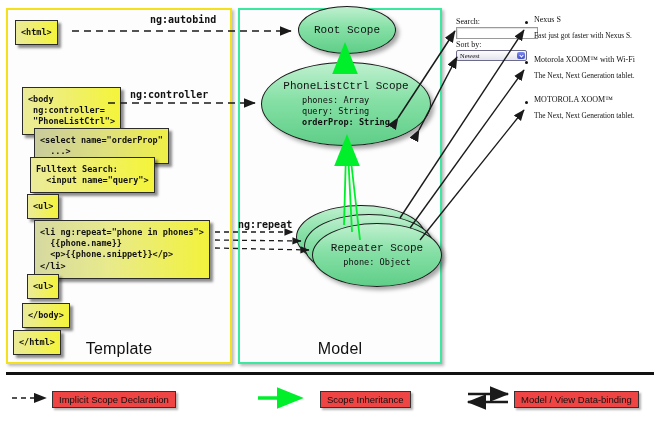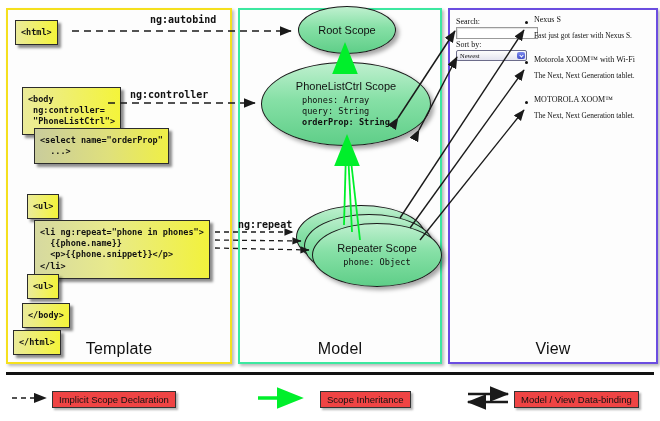--- a/index.html
+++ b/index.html
@@ -25,21 +25,21 @@
         padding:6px 5px;white-space:pre;font-weight:bold;}
   .cbox.flat{background:linear-gradient(90deg,#ebeb9a 0%,#f4f43a 100%);}
   .cbox.olive{background:linear-gradient(90deg,#c9cc9c 0%,#dfe07c 55%,#efef46 100%);}
 
   
   .ellipse{position:absolute;border:1.6px solid #1a1a1a;border-radius:50%;
            background:linear-gradient(180deg,#bff0cf 0%,#86e0a6 45%,#5fce88 100%);
            box-shadow:3px 3px 4px rgba(0,0,0,.35);
            display:flex;flex-direction:column;align-items:center;
            justify-content:center;text-align:center;color:#111;}
-  .ell-title{font-size:11px;line-height:1.12;}
+  .ell-title{font-size:11px;line-height:1.12;font-family:Liberation Mono, monospace;}
   .ell-props{font-family:"DejaVu Sans Mono","Liberation Mono",monospace;
              font-size:8.6px;line-height:1.3;margin-top:3px;white-space:pre;
              text-align:left;}
   .ell-props b{font-weight:bold;}
 
   
   .v-label{position:absolute;font-family:"Liberation Serif",serif;
            font-size:8px;color:#111;}
   .v-input{position:absolute;border:1px solid #9a9a9a;background:#fff;
            box-shadow:inset 1px 1px 1px rgba(0,0,0,.12);}
@@ -74,33 +74,32 @@
 <body>
 
 <div id="stage">
 
   <div class="col" id="col-template">
     <div class="col-label">Template</div>
   </div>
   <div class="col" id="col-model">
     <div class="col-label">Model</div>
   </div>
-  <div class="col" id="col-view">
-    <div class="col-label">View</div>
-  </div>
 
   <div class="cbox flat" style="left:15px;top:20px;">&lt;html&gt;</div>
 
   <div class="cbox flat" style="left:22px;top:87px;">&lt;body
  ng:controller=
  "PhoneListCtrl"&gt;</div>
 
   <div class="cbox olive" style="left:34px;top:128px;">&lt;select name="orderProp"
   ...&gt;</div>
 
+  <div class="cbox flat" style="left:30px;top:157px;">Fulltext Search:
+  &lt;input name="query"&gt;</div>
 
   <div class="cbox flat" style="left:27px;top:194px;">&lt;ul&gt;</div>
 
   <div class="cbox" style="left:34px;top:220px;">&lt;li ng:repeat="phone in phones"&gt;
   {{phone.name}}
   &lt;p&gt;{{phone.snippet}}&lt;/p&gt;
 &lt;/li&gt;</div>
 
   <div class="cbox flat" style="left:27px;top:274px;">&lt;ul&gt;</div>
 

